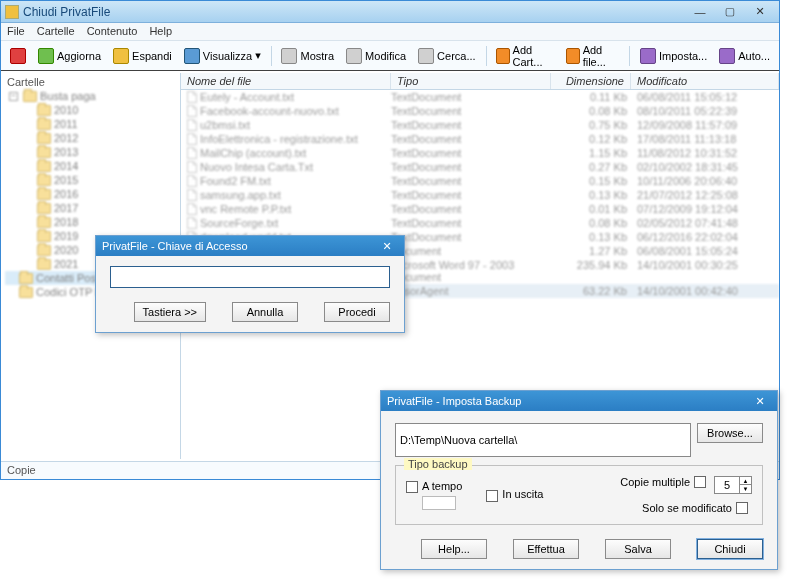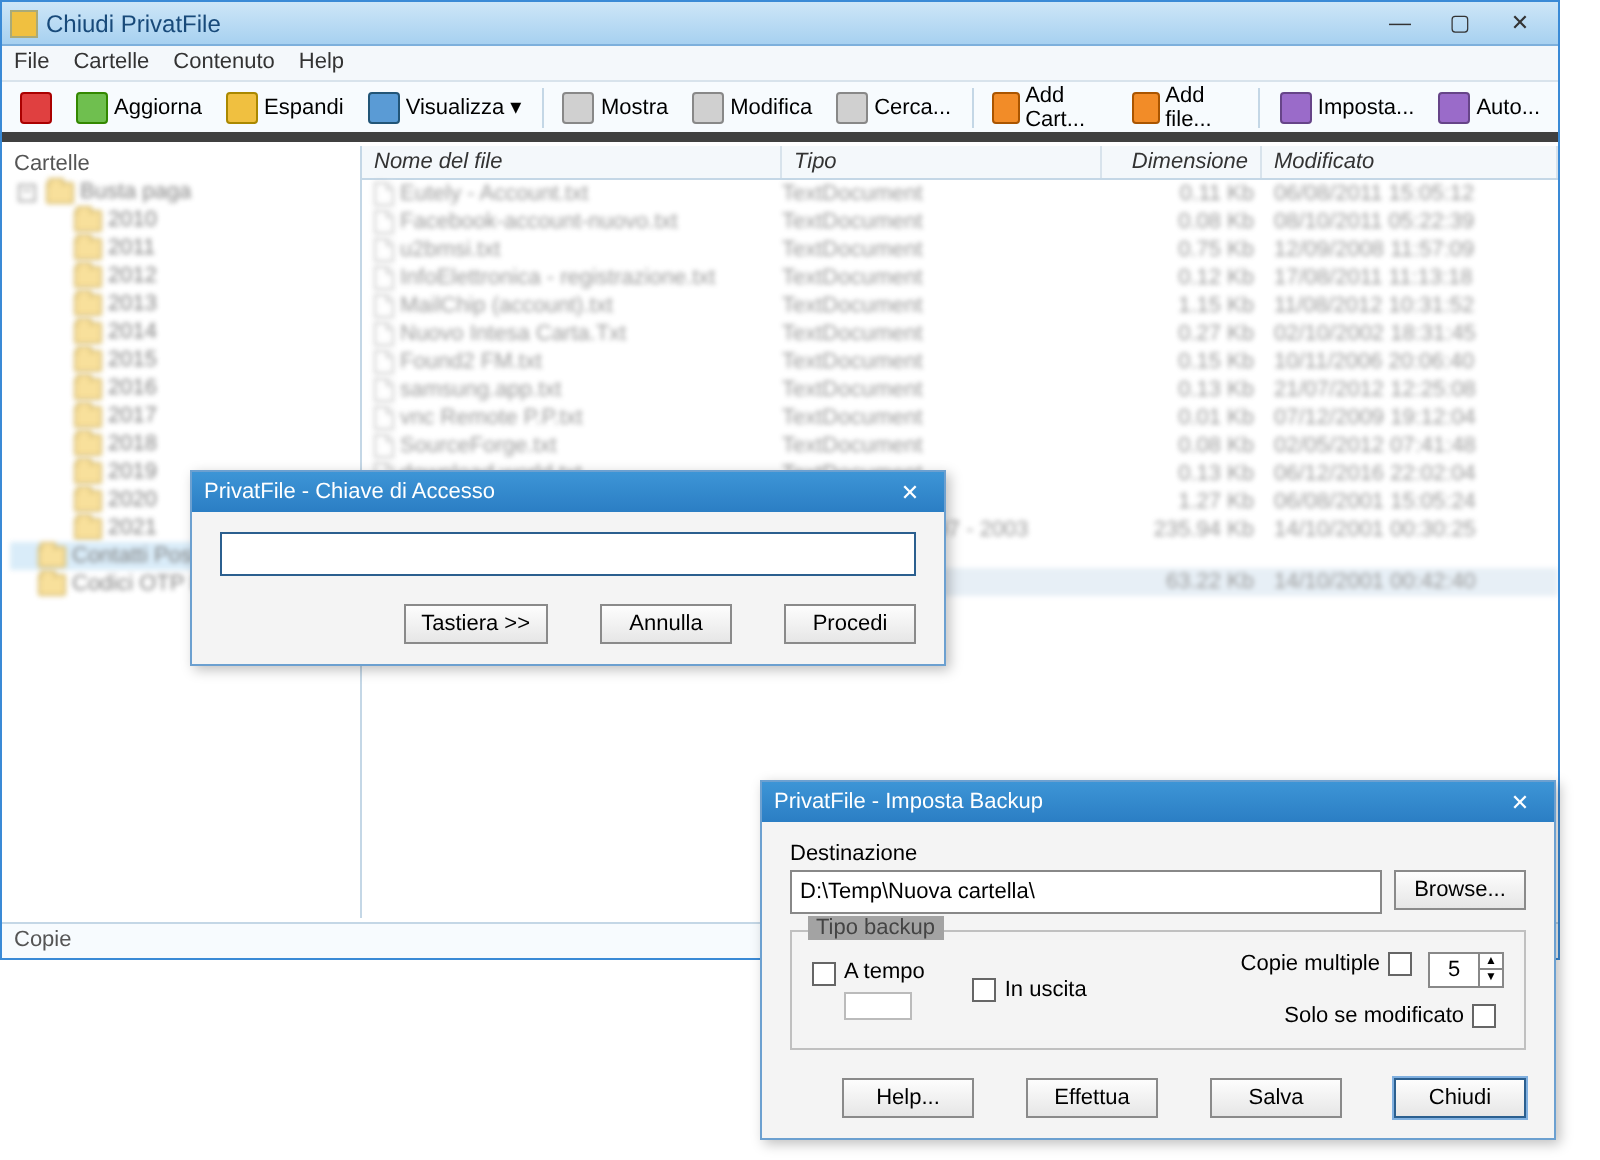--- a/index.html
+++ b/index.html
@@ -8,21 +8,21 @@
   
   .main-window { position: absolute; left: 0; top: 0; width: 780px; height: 480px; border: 1px solid #3a8ad6; background: #fff; }
   .titlebar { height: 22px; background: linear-gradient(#cde6f7, #a7d1f0); display: flex; align-items: center; padding: 0 4px; border-bottom: 1px solid #7db0dc; }
   .titlebar .icon { width: 14px; height: 14px; background: #f0c040; border: 1px solid #aa7; margin-right: 4px; }
   .titlebar .title { flex: 1; color: #184a7a; font-size: 12px; }
   .winbtn { width: 30px; height: 18px; display: flex; align-items: center; justify-content: center; color: #333; }
 
   .menubar { height: 18px; padding: 2px 6px; display: flex; gap: 12px; color: #333; background: #f4f8fb; border-bottom: 1px solid #d8e3ec; }
   .menubar span { cursor: default; }
 
-  .toolbar { height: 30px; background: #f7fbfe; border-bottom: 5px solid #404040; display: flex; align-items: center; padding: 0 4px; gap: 2px; }
+  .toolbar { height: 30px; background: #f7fbfe; border-bottom: 1px solid #404040; display: flex; align-items: center; padding: 0 4px; gap: 2px; }
   .tb-btn { display: flex; align-items: center; gap: 3px; padding: 2px 4px; border: 1px solid transparent; border-radius: 2px; cursor: default; }
   .tb-ico { width: 16px; height: 16px; background: #d0d0d0; border: 1px solid #888; border-radius: 2px; }
   .tb-sep { width: 1px; height: 20px; background: #c4d7e6; margin: 0 3px; }
   .tb-ico.red { background: #e04040; border-color:#a00; }
   .tb-ico.grn { background: #6fbf4f; border-color:#380; }
   .tb-ico.yel { background: #f0c040; border-color:#a80; }
   .tb-ico.blu { background: #5a9bd5; border-color:#257; }
   .tb-ico.org { background: #f28c28; border-color:#a50; }
   .tb-ico.prp { background: #9a6bc9; border-color:#648; }
 
@@ -56,27 +56,27 @@
 
   .statusbar { position:absolute; bottom:0; left:0; right:0; height:18px; border-top:1px solid #c4d7e6; background:#f7fbfe; padding:2px 6px; color:#555; }
 
   
   .dialog { position: absolute; background: #f4f4f4; border: 1px solid #6ca0d0; box-shadow: 2px 2px 6px rgba(0,0,0,.25); }
   .dlg-title { height: 20px; background: linear-gradient(#3d95d6, #2b7ec4); color: #fff; display: flex; align-items: center; padding: 0 6px; font-size: 11px; }
   .dlg-title .t { flex:1; }
   .dlg-close { width:22px; text-align:center; cursor:default; }
   .dlg-body { padding: 10px 14px; }
   .fld { height: 22px; border: 1px solid #2b5f8f; padding: 2px 4px; background:#fff; width: 100%; }
-  .fld.sm { border-color:#888; height:22px; }
+  .fld.sm { border-color:#888; height:34px; }
   .btn { min-width: 66px; height: 20px; border: 1px solid #8a8a8a; background: linear-gradient(#fdfdfd,#e6e6e6); padding: 0 8px; cursor: default; display: inline-flex; align-items: center; justify-content: center; }
   .btn.primary { border: 1px solid #2b5f8f; outline: 1px solid #80b0e0; }
   .btnrow { display:flex; gap:26px; justify-content:flex-end; margin-top: 14px; }
 
   .group { border: 1px solid #c0c0c0; padding: 10px 10px; margin-top: 8px; position: relative; }
-  .group .legend { position:absolute; top:-8px; left:8px; background:#a3a3a3; padding:0 4px; color:#444; }
+  .group .legend { position:absolute; top:-8px; left:8px; background:#fef9c3; padding:0 4px; color:#444; }
   .chk { width:12px; height:12px; border:1px solid #666; background:#fff; display:inline-block; vertical-align:middle; margin-right:4px;}
   .spin { display:inline-flex; align-items:center; border:1px solid #888; height:18px; background:#fff; }
   .spin input { width:24px; border:none; text-align:center; height:16px; }
   .spin .sp { display:flex; flex-direction:column;}
   .spin .sp span { width:12px; height:8px; font-size:6px; line-height:1; display:flex; align-items:center; justify-content:center; border-left:1px solid #888;}
   .spin .sp span:first-child { border-bottom:1px solid #888;}
 </style>
 </head>
 <body>
 
@@ -350,42 +350,41 @@
           </div>
         </div>
     </div>
   </div>
 
   <div class="statusbar">
     <span>Copie</span>
   </div>
 </div>
 
-<div class="dialog" style="left:95px; top:235px; width:378px;">
+<div class="dialog" style="left:95px; top:235px; width:310px;">
   <div class="dlg-title">
     <span class="t">PrivatFile - Chiave di Accesso</span>
     <span class="dlg-close">✕</span>
   </div>
   <div class="dlg-body">
     <input class="fld" type="text" value="" style="">
     <div class="btnrow">
       <button class="btn">Tastiera &gt;&gt;</button>
       <button class="btn">Annulla</button>
       <button class="btn">Procedi</button>
     </div>
   </div>
 </div>
 
 <div class="dialog" style="left:380px; top:390px; width:398px;">
   <div class="dlg-title">
     <span class="t">PrivatFile - Imposta Backup</span>
     <span class="dlg-close">✕</span>
   </div>
   <div class="dlg-body">
-    <div>Destinazione</div>
     <div style="display:flex; gap:6px; margin-top:2px;">
       <input class="fld sm" style="flex: 1 1 0%;" value="D:\Temp\Nuova cartella\">
       <button class="btn">Browse...</button>
     </div>
     <div class="group">
       <span class="legend">Tipo backup</span>
       <div style="display:flex; align-items:center; gap:24px;">
         <div>
           <label><span class="chk"></span><span>A tempo</span></label>
           <div style="border:1px solid #bbb; width:34px; height:14px; margin:3px 0 0 16px; background:#fff;"></div>

